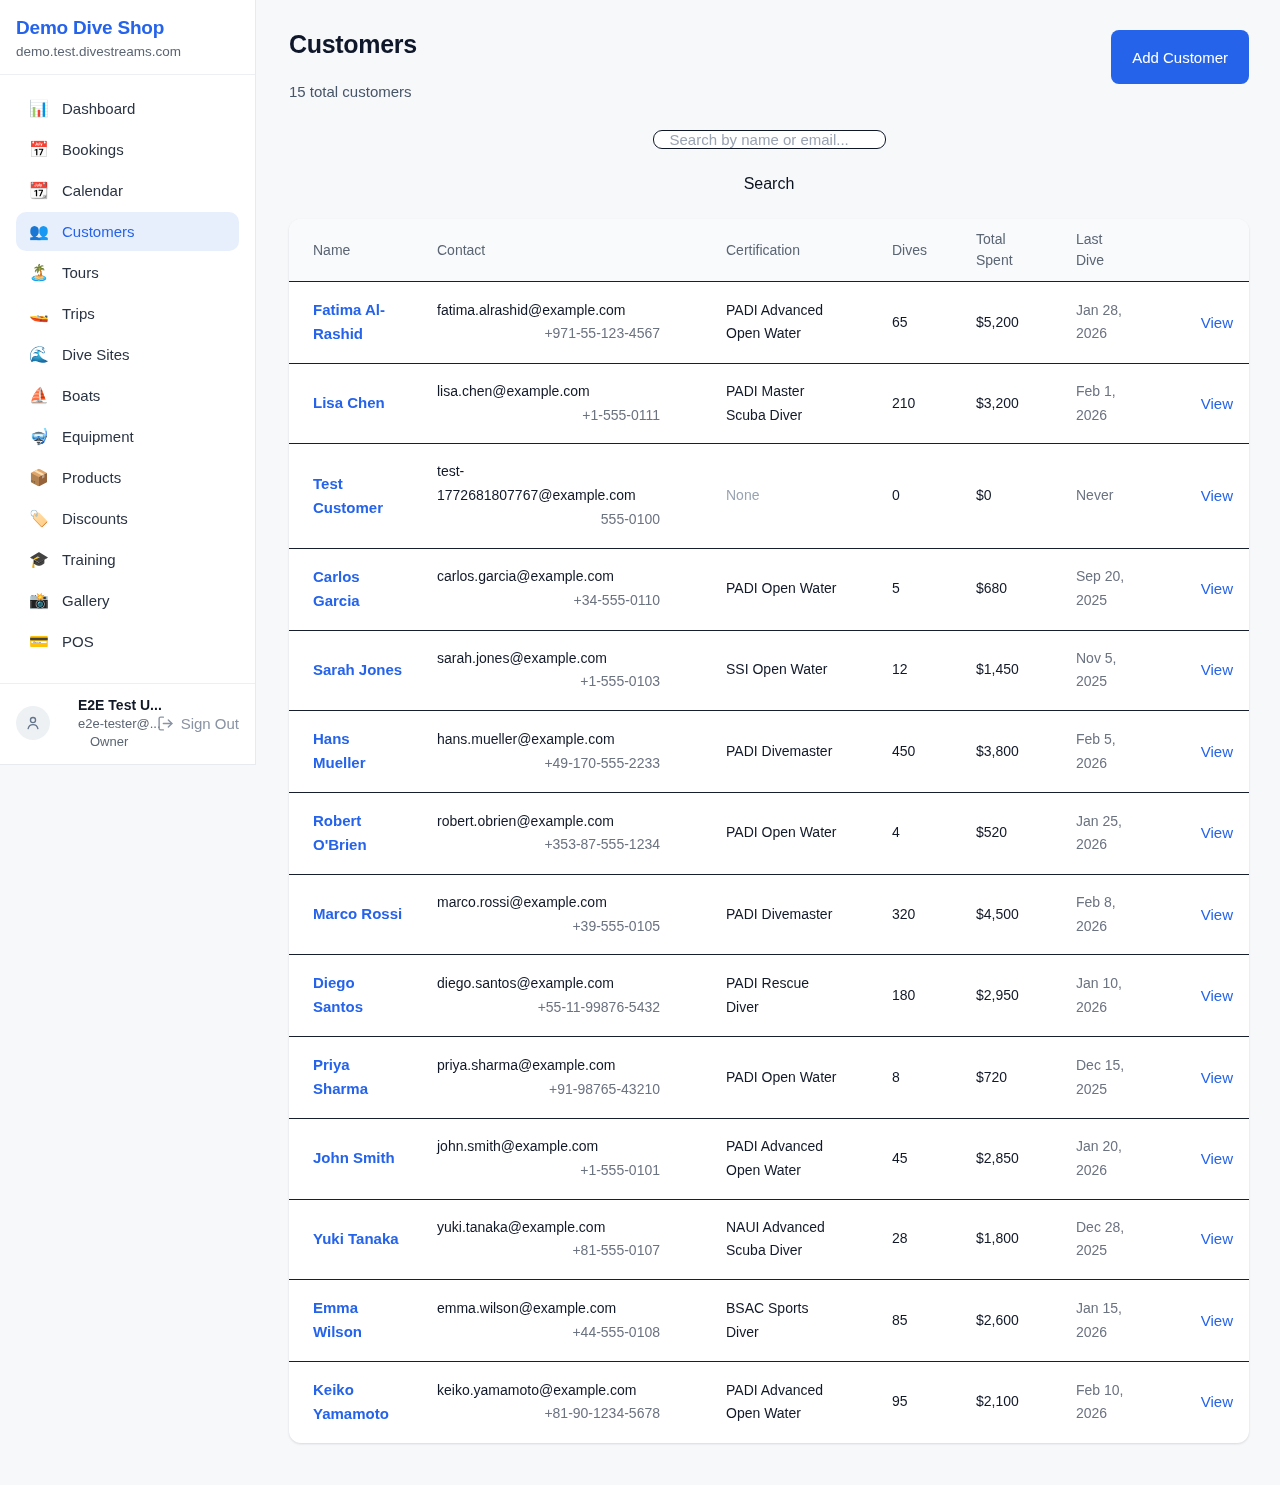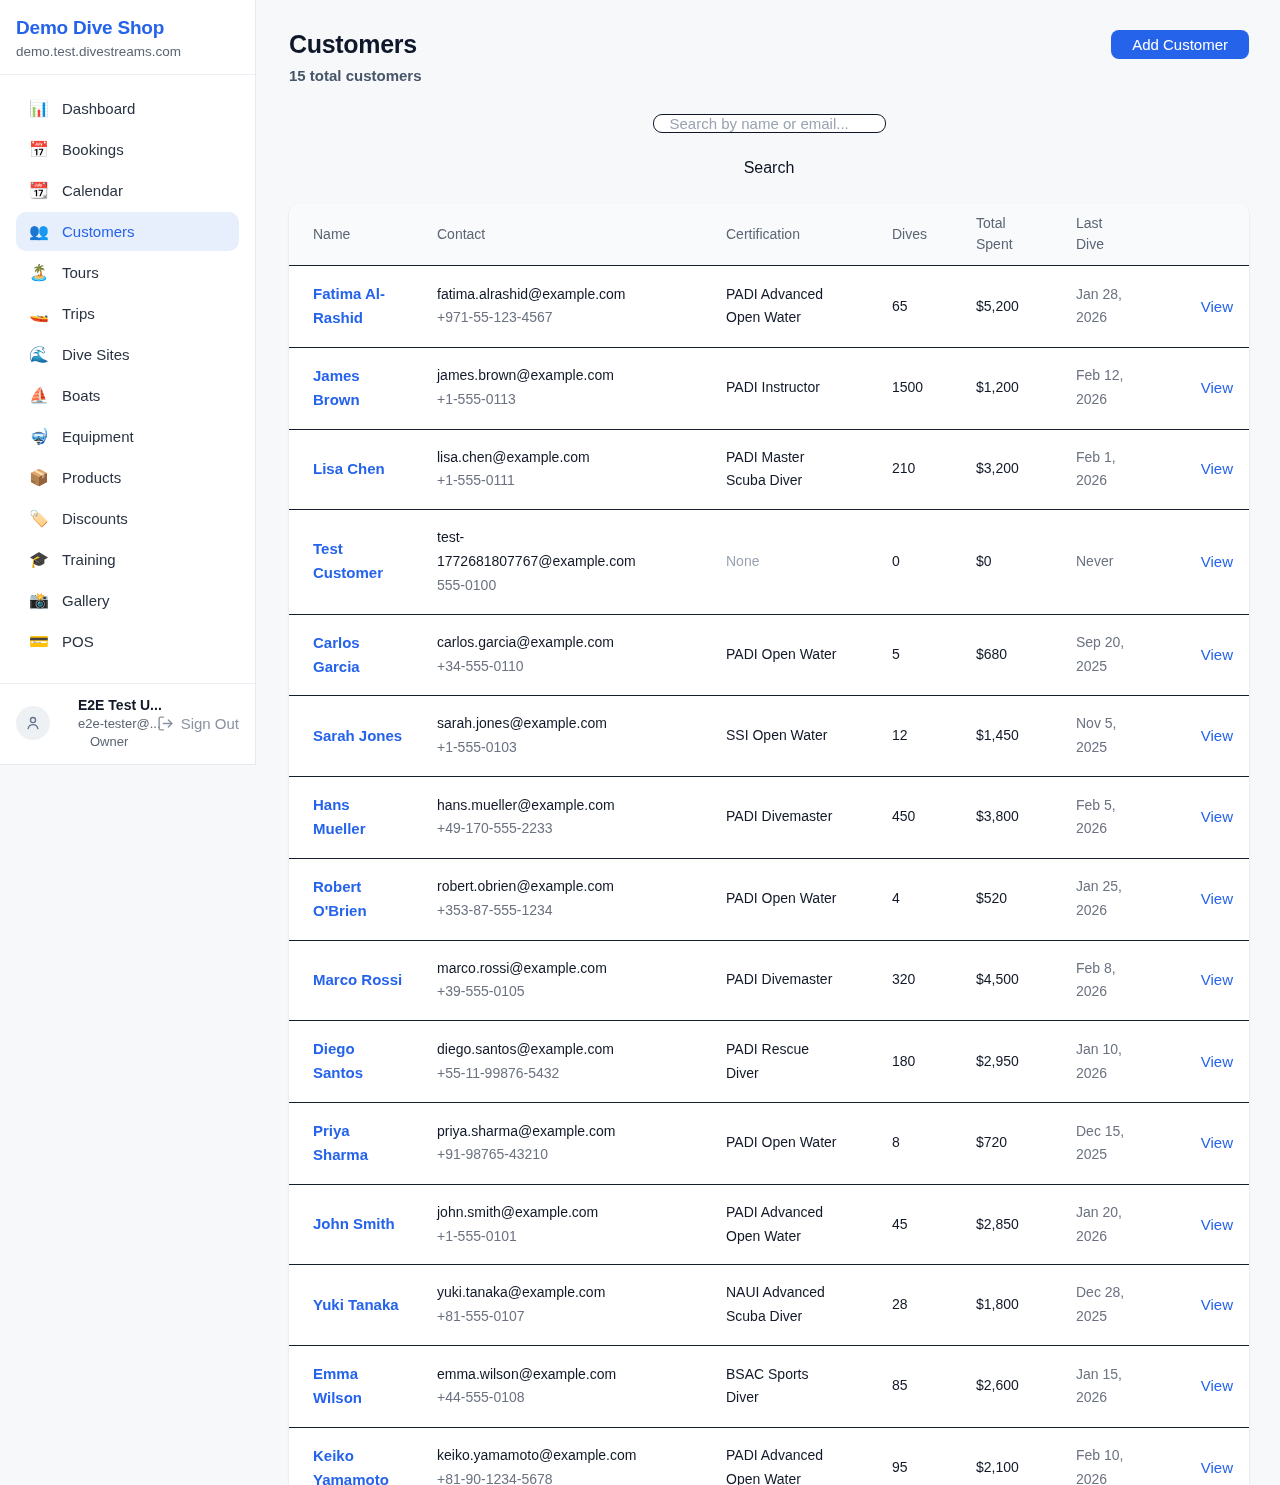--- a/index.html
+++ b/index.html
@@ -44,24 +44,24 @@
   .signout {
     margin-left: auto; display: flex; align-items: center; gap: 7px;
     background: none; border: none; padding: 0;
     color: #8a93a3; font-size: 15px; font-family: inherit; cursor: pointer; flex: none;
   }
 
   
   main { flex: 1; min-width: 0; padding: 30px 31px 27px 33px; }
   .page-head { display: flex; justify-content: space-between; align-items: flex-start; }
   h1 { margin: 0; font-size: 25px; font-weight: 700; color: #0f172a; letter-spacing: -0.3px; }
-  .subtitle { color: #475569; font-size: 15px; margin-top: 8px; font-weight: bold; }
+  .subtitle { color: #475569; font-size: 15px; margin-top: 24px; }
   .btn-primary {
     background: #2563eb; color: #fff; border: none; border-radius: 8px;
-    height: 29px; padding: 0 21px; font-size: 15px; font-weight: 500;
+    height: 54px; padding: 0 21px; font-size: 15px; font-weight: 500;
     font-family: inherit; cursor: pointer;
   }
   .search-row { display: flex; align-items: center; gap: 26px; margin-top: 30px; flex-direction: column; }
   .search-input {
     flex: 1; height: 39px; background: #fff;
     border: 1.5px solid #101828; border-radius: 9px;
     padding: 0 16px; font-size: 15px; font-family: inherit; color: #111827;
   }
   .search-input::placeholder { color: #9aa3b2; }
   .search-btn {
@@ -88,21 +88,21 @@
     padding: 16px; vertical-align: middle;
     font-size: 14px; color: #111827; line-height: 1.7;
     border-bottom: 1px solid #18202f;
   }
   tbody tr:last-child td { border-bottom: none; }
   thead th:first-child, tbody td:first-child { padding-left: 24px; }
   thead th:nth-child(3), tbody td:nth-child(3) { padding-left: 50px; padding-right: 35px; }
   thead th:last-child, tbody td:last-child { text-align: right; }
   .name-link { color: #2563eb; font-weight: 600; font-size: 15px; text-decoration: none; line-height: 1.6; display: inline-block; }
   .email { color: #111827; overflow-wrap: break-word; }
-  .phone { color: #6b7280; }
+  .phone { color: #6b7280; text-align: right; }
   td.cell-cert.muted { color: #9aa3b2; }
   td.cell-last { color: #6b7280; }
   .view-link { color: #2563eb; text-decoration: none; font-size: 15px; }
 </style>
 </head>
 <body>
 
 <div class="app">
 
   <aside class="sidebar">
@@ -249,32 +249,20 @@
       <div class="email">fatima.alrashid@example.com</div>
       <div class="phone">+971-55-123-4567</div>
     </td>
     <td class="cell-cert">PADI Advanced Open Water</td>
     <td class="cell-dives">65</td>
     <td class="cell-spent">$5,200</td>
     <td class="cell-last">Jan 28, 2026</td>
     <td><a href="#" class="view-link">View</a></td>
   </tr>
 
-  <tr>
-    <td><a href="#" class="name-link">James Brown</a></td>
-    <td>
-      <div class="email">james.brown@example.com</div>
-      <div class="phone">+1-555-0113</div>
-    </td>
-    <td class="cell-cert">PADI Instructor</td>
-    <td class="cell-dives">1500</td>
-    <td class="cell-spent">$1,200</td>
-    <td class="cell-last">Feb 12, 2026</td>
-    <td><a href="#" class="view-link">View</a></td>
-  </tr>
 
   <tr>
     <td><a href="#" class="name-link">Lisa Chen</a></td>
     <td>
       <div class="email">lisa.chen@example.com</div>
       <div class="phone">+1-555-0111</div>
     </td>
     <td class="cell-cert">PADI Master Scuba Diver</td>
     <td class="cell-dives">210</td>
     <td class="cell-spent">$3,200</td>

